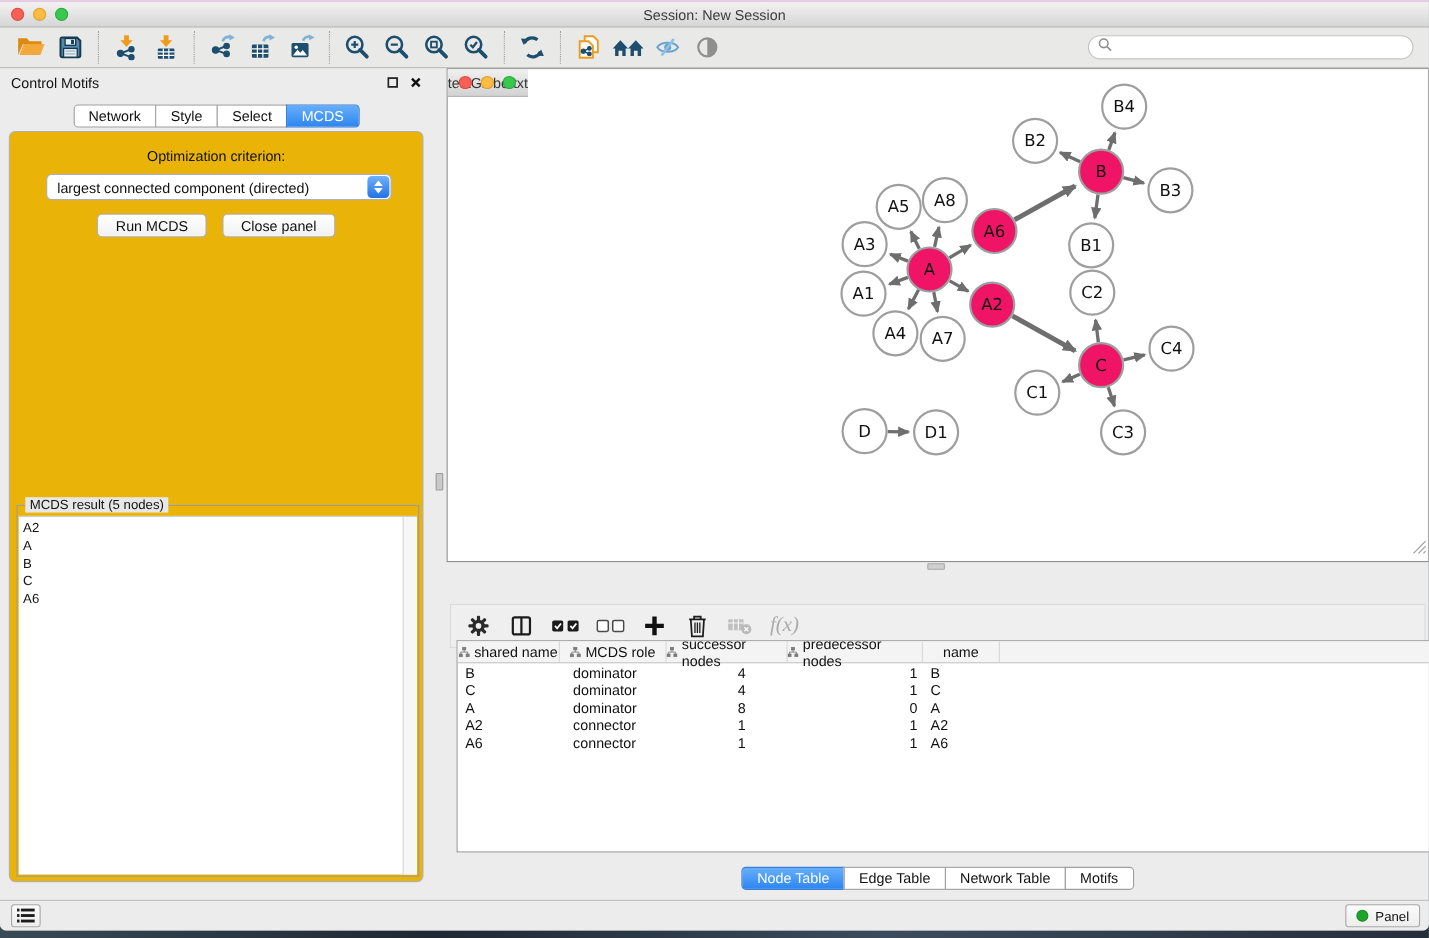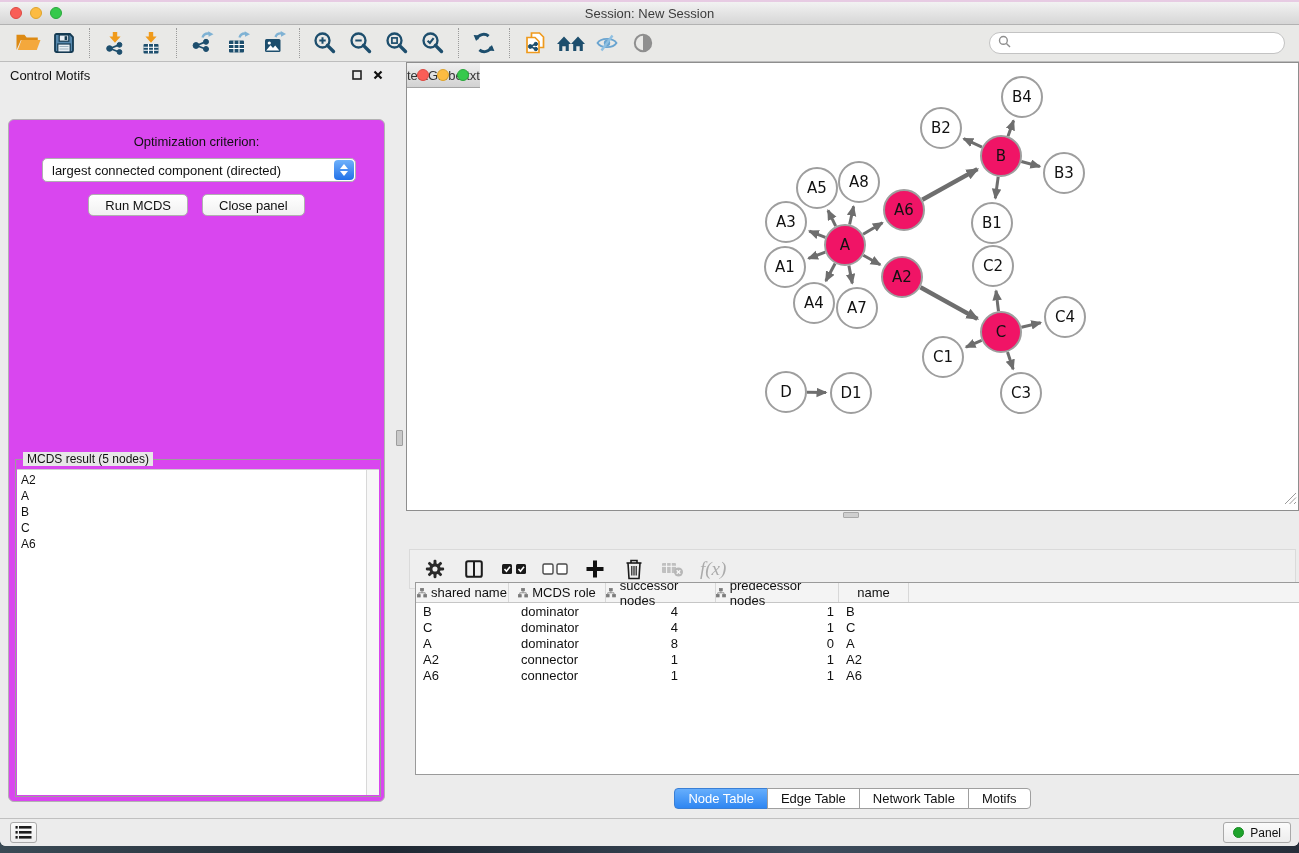--- a/index.html
+++ b/index.html
@@ -23,21 +23,21 @@
   #main{position:absolute;top:62px;left:0;right:0;bottom:28px}
   
   #controlpanel{position:absolute;left:0;top:0;width:393px;height:756px}
   .panel-h{height:26px;position:relative;display:flex;align-items:center;padding:0 10px;font-size:13px;color:#111}
   .ph-icons{position:absolute;right:10px;top:0;height:100%;display:flex;align-items:center;gap:11px}
   #cp-tabs{position:absolute;top:33px;left:50%;transform:translateX(-50%);display:flex}
   .seg-tab{height:21px;line-height:19px;padding:0 13px;background:#fff;border:1px solid #9f9f9f;margin-left:-1px;font-size:13px;color:#111;cursor:default}
   .seg-tab:first-child{border-radius:4px 0 0 4px;margin-left:0}
   .seg-tab:last-child{border-radius:0 4px 4px 0}
   .seg-tab.sel{background:linear-gradient(#66aefc,#2e86f2);border-color:#3a7fd5;color:#fff}
-  #cp-box{position:absolute;left:8px;top:57px;width:377px;height:683px;border:1px solid #b2b2b2;border-radius:6px;background:#d946ef}
+  #cp-box{position:absolute;left:8px;top:57px;width:377px;height:683px;border:1px solid #b2b2b2;border-radius:6px;background:#eab308}
   #opt-label{position:absolute;top:14px;width:100%;text-align:center;font-size:13px;color:#111}
   #dropdown{position:absolute;left:33px;top:38px;width:314px;height:24px;background:#fff;border:1px solid #b0b0b0;border-radius:5px;display:flex;align-items:center;font-size:13px;padding-left:9px;color:#111}
   #dd-step{position:absolute;right:1px;top:1px;width:20px;height:20px;border-radius:4px;background:linear-gradient(#6fb1fb,#2271e8);display:flex;flex-direction:column;align-items:center;justify-content:center;gap:2px}
   .tri-up{width:0;height:0;border-left:4px solid transparent;border-right:4px solid transparent;border-bottom:5px solid #fff}
   .tri-down{width:0;height:0;border-left:4px solid transparent;border-right:4px solid transparent;border-top:5px solid #fff}
   #cp-buttons{position:absolute;top:74px;width:100%;display:flex;justify-content:center;gap:14px}
   .cbtn{height:22px;padding:0 16px;background:linear-gradient(#ffffff,#f1f1f1);border:1px solid #b0b0b0;border-radius:5px;font-size:13px;color:#111;display:flex;align-items:center;cursor:default}
   #mcds-box{position:absolute;left:6px;top:339px;width:366px;height:338px;border:1px solid #9c9c9c}
   #mcds-title{position:absolute;top:-8px;left:7px;background:#e7e7e7;padding:0 4px;font-size:12px;color:#111}
   #mcds-list{position:absolute;left:1px;right:1px;top:9px;bottom:1px;background:#fff;border-top:1px solid #cfcfcf}
@@ -247,20 +247,26 @@
         <span>Control Motifs</span>
         <span class="ph-icons">
           <span><svg width="10" height="10" viewBox="0 0 10 10">
                 <rect x="1" y="1" width="8" height="8" fill="none" stroke="#222" stroke-width="1.6"></rect>
               </svg></span>
           <span><svg width="10" height="10" viewBox="0 0 10 10">
                 <path d="M1.5 1.5 L8.5 8.5 M8.5 1.5 L1.5 8.5" stroke="#111" stroke-width="2.2"></path>
               </svg></span>
         </span>
       </div>
+      <div id="cp-tabs">
+          <div class="seg-tab">Network</div>
+          <div class="seg-tab">Style</div>
+          <div class="seg-tab">Select</div>
+          <div class="seg-tab sel">MCDS</div>
+        </div>
       <div id="cp-box">
         <div id="opt-label">Optimization criterion:</div>
         <div id="dropdown">
           <span>largest connected component (directed)</span>
           <span id="dd-step">
               <span class="tri-up"></span>
               <span class="tri-down"></span>
             </span>
         </div>
         <div id="cp-buttons">

